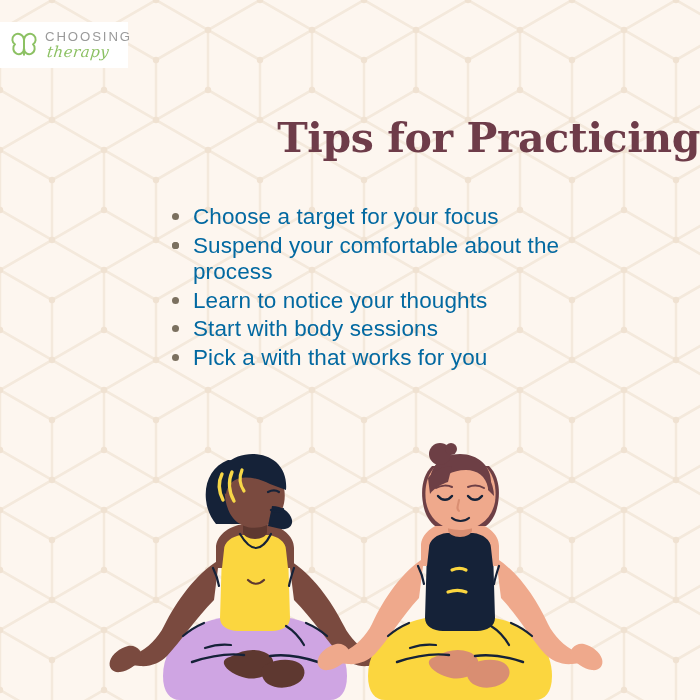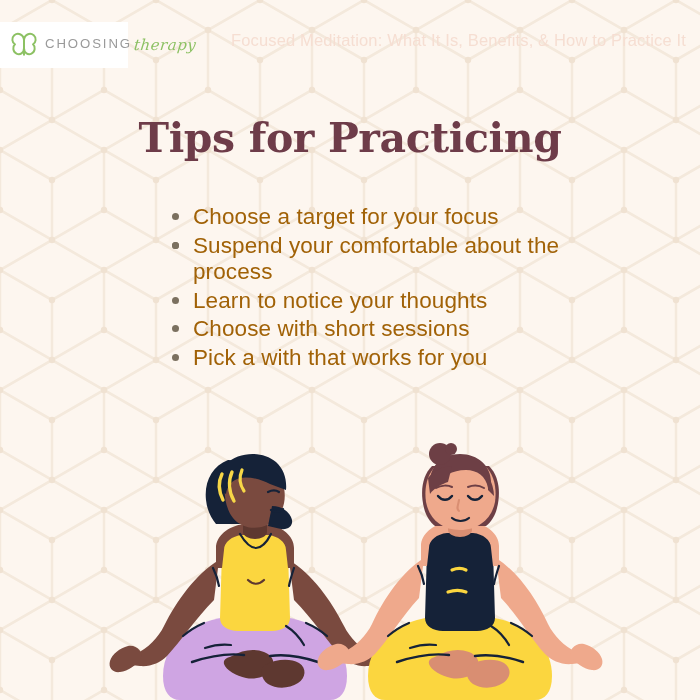--- a/index.html
+++ b/index.html
@@ -32,21 +32,21 @@
     width: 128px;
     height: 46px;
     background: #FFFFFF;
     z-index: 5;
     display: flex;
     align-items: center;
     padding-left: 9px;
     box-sizing: border-box;
   }
   .logo-mark { width: 30px; height: 30px; flex: 0 0 30px; margin-right: 6px; }
-  .logo-words { display: flex; line-height: 1; }
+  .logo-words { display: flex; flex-direction: column; line-height: 1; }
   .logo-choosing {
     font-family: "Liberation Sans", sans-serif;
     font-size: 13.2px;
     letter-spacing: 1.9px;
     color: #9A9A9A;
     font-weight: 400;
   }
   .logo-therapy {
     font-family: "DejaVu Serif", serif;
     font-style: italic;
@@ -71,21 +71,21 @@
     white-space: nowrap;
   }
 
   
   .headline {
     position: absolute;
     left: 0;
     right: 0;
     top: 88px;
     z-index: 4;
-    text-align: center;
+    text-align: right;
     font-family: "DejaVu Serif", serif;
     font-weight: bold;
     font-size: 41px;
     line-height: 47px;
     color: #6E3C49;
     letter-spacing: -0.4px;
   }
   .headline .hl-line { display: block; }
 
   
@@ -99,21 +99,21 @@
     padding: 0;
     list-style: none;
   }
   .tip-item {
     position: relative;
     padding-left: 22px;
     margin-bottom: 2px;
     font-family: "Liberation Sans", sans-serif;
     font-size: 22.5px;
     line-height: 26.5px;
-    color: #a16207;
+    color: #0369a1;
     letter-spacing: 0.1px;
   }
   .tip-item .bullet {
     position: absolute;
     left: 1px;
     top: 9px;
     width: 7px;
     height: 7px;
     border-radius: 50%;
     background: #7B705F;
@@ -169,21 +169,20 @@
           <path d="M20 14 L20 33"></path>
         </g>
       </svg>
     </span>
     <span class="logo-words">
       <span class="logo-choosing">CHOOSING</span>
       <span class="logo-therapy">therapy</span>
     </span>
   </div>
 
-  <div class="article-title">Focused Meditation: What It Is, Benefits, &amp; How to Practice It</div>
 
   <h1 class="headline">
     <span class="hl-line">Tips for Practicing</span>
   </h1>
 
   <ul class="tips-list">
     <li class="tip-item">
       <span class="bullet"></span>
       <span>Choose a target for your focus</span>
     </li>
@@ -193,21 +192,21 @@
     <li class="tip-item">
       <span class="bullet"></span>
       <span>Suspend your comfortable about the process</span>
     </li>
     <li class="tip-item">
       <span class="bullet"></span>
       <span>Learn to notice your thoughts</span>
     </li>
     <li class="tip-item">
       <span class="bullet"></span>
-      <span>Choose with short sessions</span>
+      <span>Start with body sessions</span>
     </li>
     <li class="tip-item">
       <span class="bullet"></span>
       <span>Pick a with that works for you</span>
     </li>
   </ul>
 
   <div class="illustration">
     <svg viewBox="0 0 700 260" xmlns="http://www.w3.org/2000/svg" aria-hidden="true">
 

